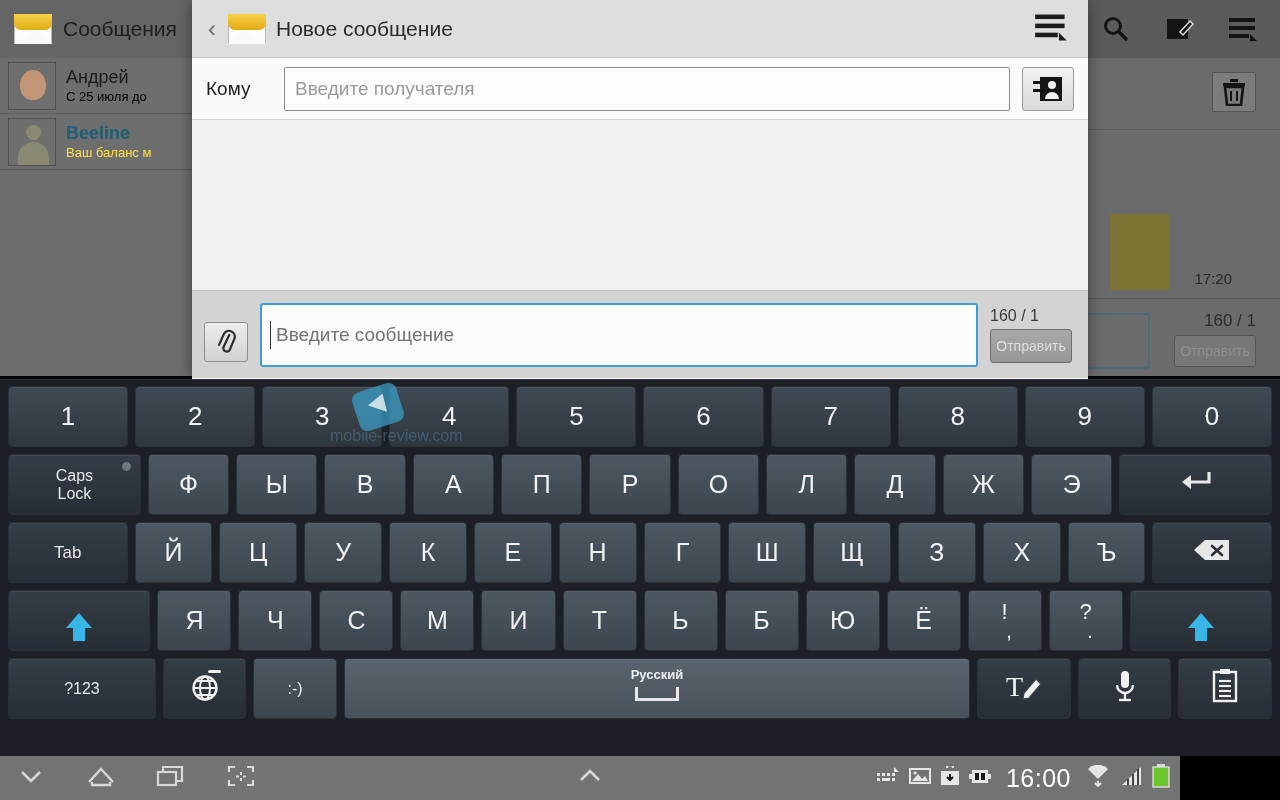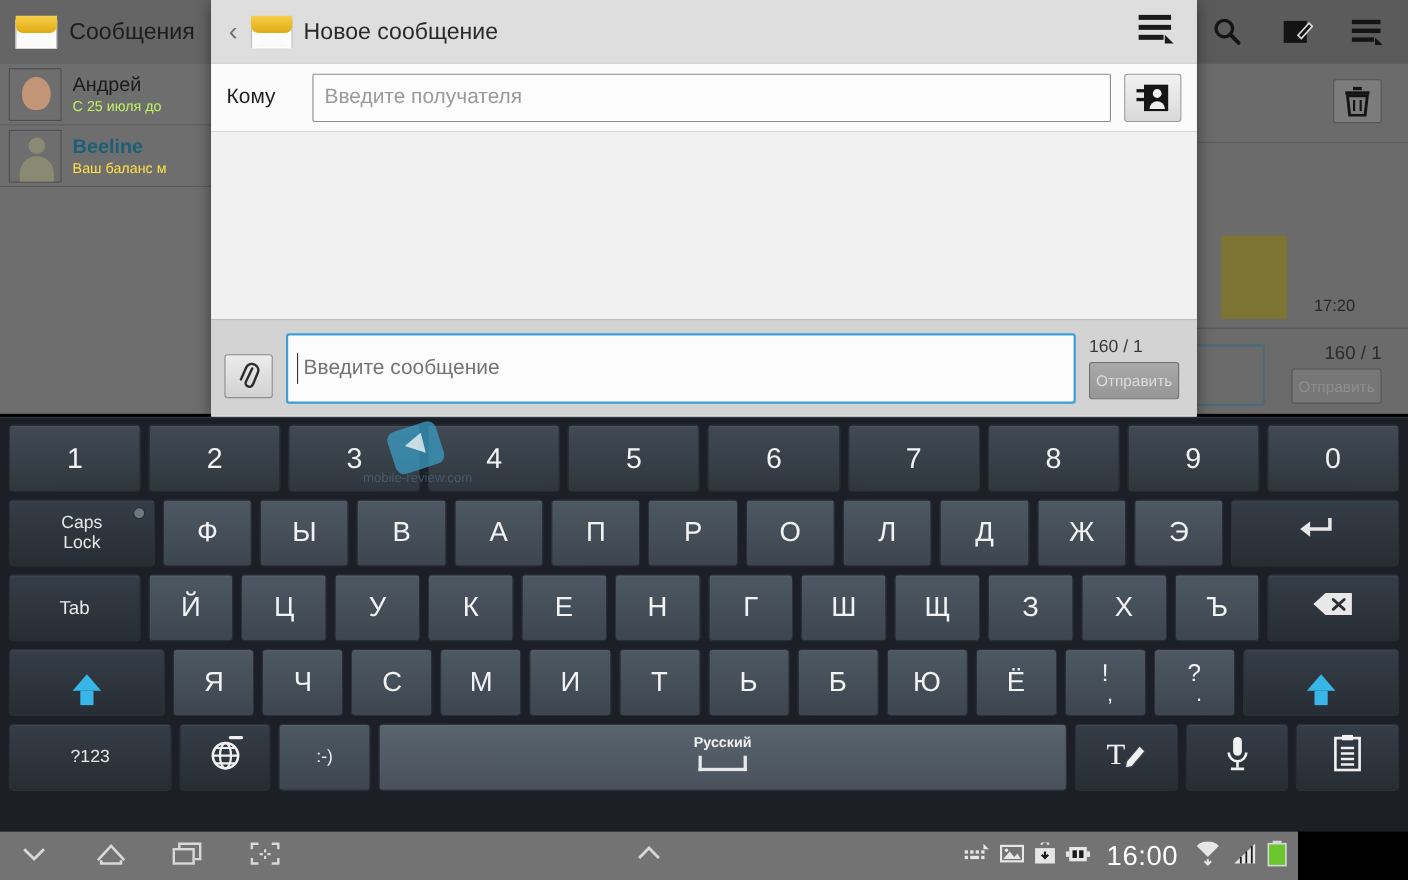--- a/index.html
+++ b/index.html
@@ -47,21 +47,21 @@
   .bg-avatar { width: 48px; height: 48px; flex: none; border: 1px solid #4e4e4e; overflow: hidden; position: relative; }
   .av-photo { background: linear-gradient(#6e7d8e 0%, #6e7d8e 40%, #7a6a58 41%, #5b4c40 100%); width: 100%; height: 100%; position: relative; }
   .av-photo::after { content: ""; position: absolute; left: 11px; top: 7px; width: 26px; height: 30px;
     border-radius: 50% 50% 45% 45%; background: #c39577; }
   .av-gray { background: #6e6e5a; width: 100%; height: 100%; position: relative; }
   .av-gray::before { content: ""; position: absolute; left: 17px; top: 6px; width: 15px; height: 15px; border-radius: 50%; background: #8a8a73; }
   .av-gray::after { content: ""; position: absolute; left: 9px; top: 23px; width: 31px; height: 26px; border-radius: 16px 16px 0 0; background: #8a8a73; }
   .bg-row-txt { overflow: hidden; white-space: nowrap; }
   .bg-name { font-size: 18px; color: #1b1b1b; line-height: 22px; }
   .bg-name.highlight { color: #1d5f77; font-weight: bold; }
-  .bg-snippet { font-size: 13px; color: #bef264; line-height: 18px; }
+  .bg-snippet { font-size: 13px; color: #000000; line-height: 18px; }
   .bg-snippet.highlight { color: #fde047; }
 
   
   .bg-conv { position: absolute; left: 192px; top: 58px; right: 0; bottom: 0; }
   .bg-conv-head { position: absolute; left: 0; top: 0; right: 0; height: 72px; border-bottom: 1px solid #5e5e5e; }
   .bg-trash { position: absolute; right: 24px; top: 14px; width: 44px; height: 40px;
     background: #7c7c7c; border: 1px solid #555; border-radius: 2px; display:flex; align-items:center; justify-content:center; }
   .bubble-out { position: absolute; right: 110px; top: 156px; width: 60px; height: 76px; background: #7d7434; }
   .bubble-time { position: absolute; right: 48px; top: 212px; font-size: 15px; color: #272727; }
   .bg-compose { position: absolute; left: 0; right: 0; bottom: 0; height: 78px; background: #6b6b6b; border-top: 1px solid #5a5a5a; }
@@ -152,21 +152,21 @@
   .nav-center { position: absolute; left: 50%; transform: translateX(-50%); top: 0; height: 44px; display: flex; align-items: center; }
   .nav-right { position: absolute; right: 10px; top: 0; height: 44px; display: flex; align-items: center; gap: 9px; }
   .clock { font-size: 25px; color: #fff; margin: 0 6px; letter-spacing: .5px; }
 
   .watermark { position: absolute; left: 345px; top: 383px; width: 80px; height: 62px; pointer-events: none; }
   .wm-gem { position: absolute; left: 10px; top: 4px; width: 46px; height: 40px; border-radius: 8px;
     background: rgba(58,160,200,.72); transform: rotate(-18deg); }
   .wm-arrow { position: absolute; left: 25px; top: 10px; width: 0; height: 0;
     border-left: 10px solid transparent; border-right: 10px solid transparent; border-bottom: 16px solid rgba(225,235,240,.85);
     transform: rotate(18deg); }
-  .wm-text { position: absolute; left: -15px; top: 44px; font-size: 12px; color: rgba(80,120,150,.55); white-space: nowrap; }
+  .wm-text { position: absolute; left: -15px; top: 44px; font-size: 16px; color: rgba(80,120,150,.55); white-space: nowrap; }
 </style>
 </head>
 <body>
 
 <div id="root">
 
   <div class="bg-app">
 
     <div class="bg-actionbar">
       <div class="bg-left-title">

